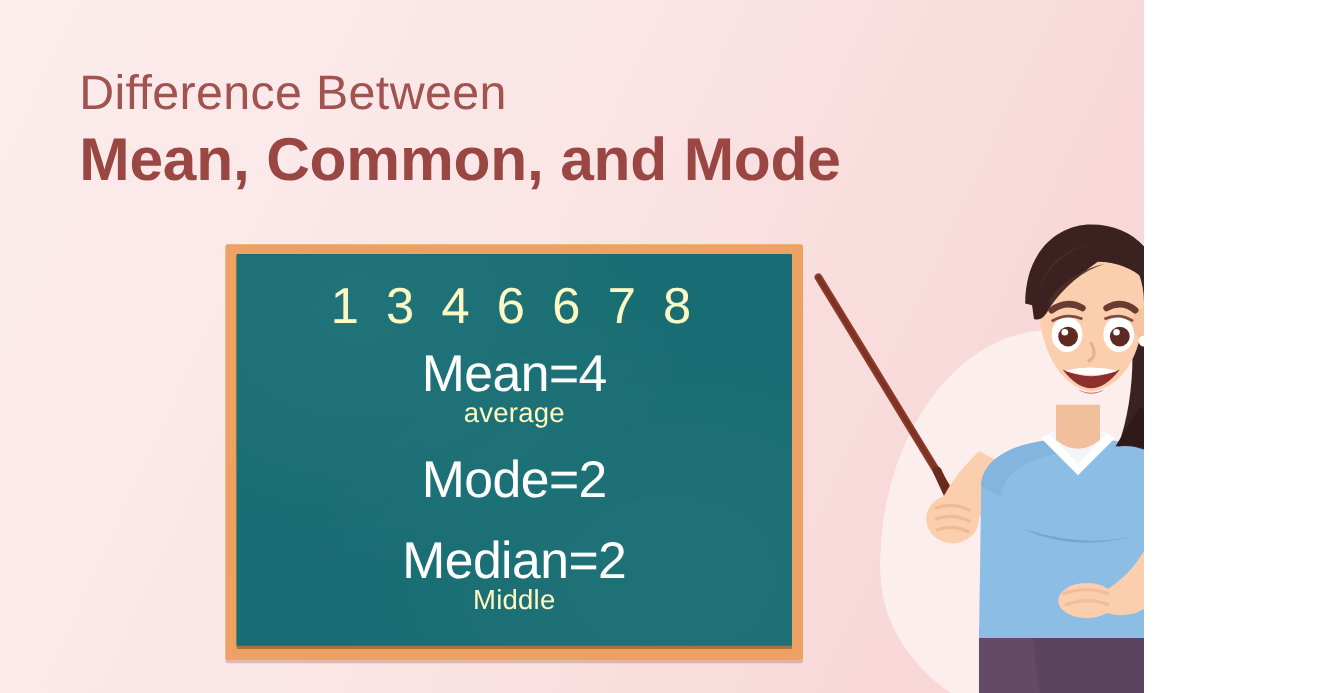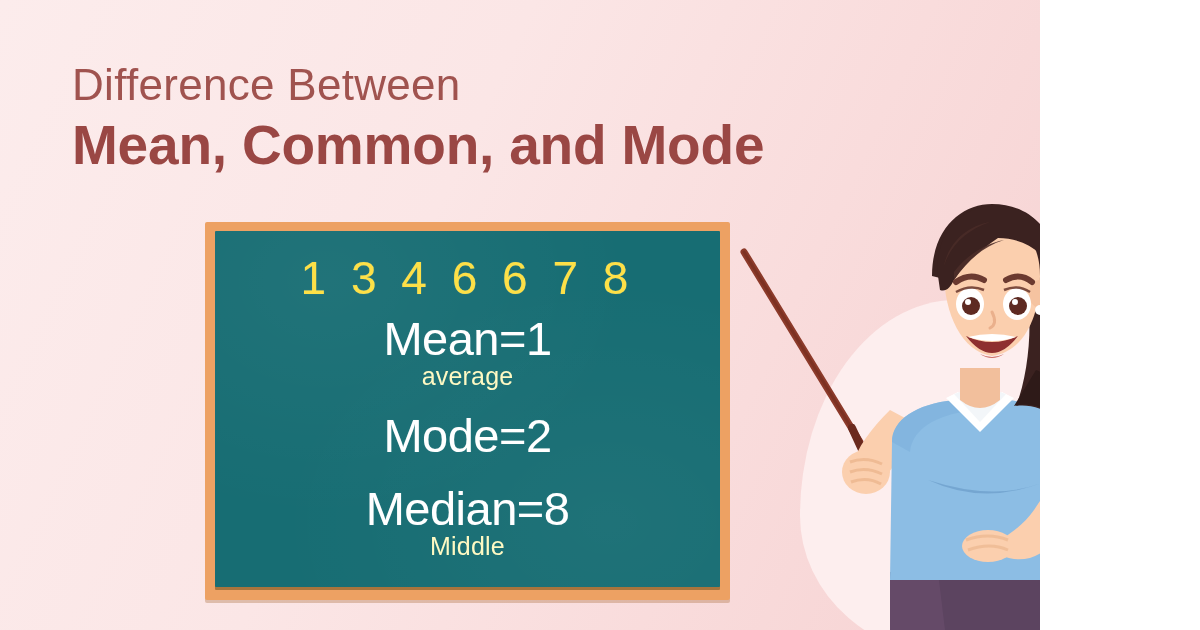--- a/index.html
+++ b/index.html
@@ -101,21 +101,21 @@
     position: absolute;
     inset: 0;
     display: flex;
     flex-direction: column;
     align-items: center;
     padding-top: 24px;
     box-sizing: border-box;
   }
 
   .number-row {
-    color: #fde047;
+    color: #fef9c3;
     font-size: 46px;
     font-weight: 400;
     letter-spacing: 6px;
     line-height: 1;
     margin-bottom: 12px;
     text-shadow: 0 0 1px rgba(255,255,255,0.25);
   }
 
   .stat-block {
     display: flex;
@@ -168,30 +168,30 @@
   <div class="board-frame">
     <div class="board-inner-shadow"></div>
     <div class="board">
       <div class="board-chalkdust"></div>
 
       <div class="board-content">
 
         <div class="number-row">1 3 4 6 6 7 8</div>
 
         <div class="stat-block b-mean">
-          <div class="stat-main">Mean=1</div>
+          <div class="stat-main">Mean=4</div>
           <div class="stat-sub">average</div>
         </div>
 
         <div class="stat-block b-mode">
           <div class="stat-main">Mode=2</div>
         </div>
 
         <div class="stat-block b-median">
-          <div class="stat-main">Median=8</div>
+          <div class="stat-main">Median=2</div>
           <div class="stat-sub">Middle</div>
         </div>
 
       </div>
     </div>
   </div>
 
   <div class="teacher">
     <svg width="460" height="450" viewBox="0 0 460 450" xmlns="http://www.w3.org/2000/svg">
 

